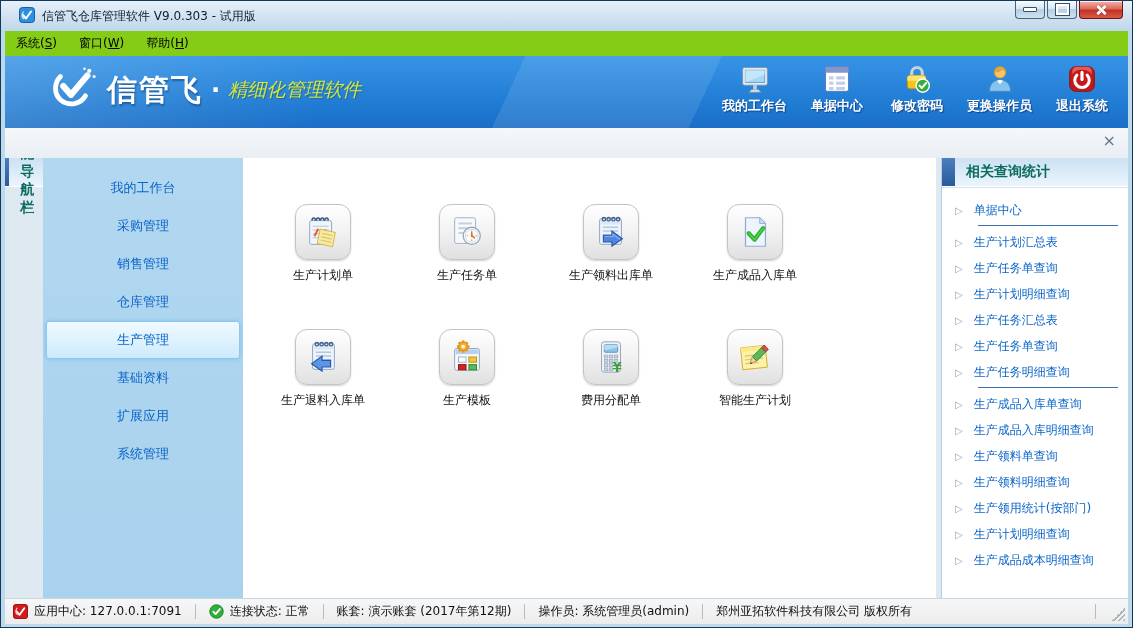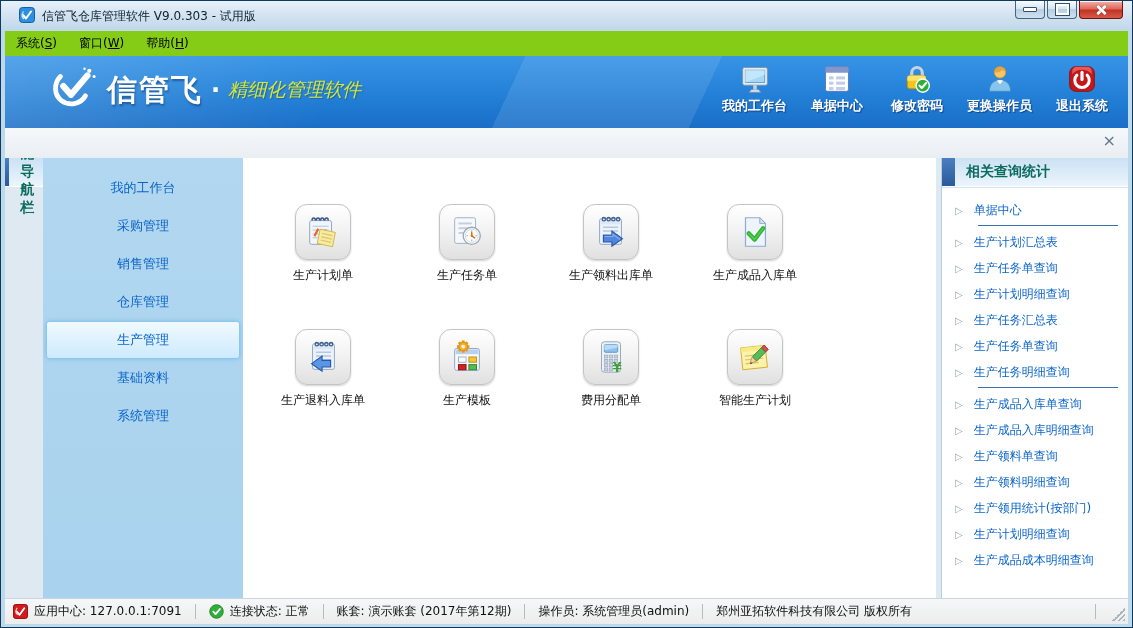--- a/index.html
+++ b/index.html
@@ -235,20 +235,23 @@
               <div class="nav-item">
                 <span>仓库管理</span>
               </div>
               <div class="nav-item selected">
                 <span>生产管理</span>
               </div>
               <div class="nav-item">
                 <span>基础资料</span>
               </div>
               <div class="nav-item">
+                <span>扩展应用</span>
+              </div>
+              <div class="nav-item">
                 <span>系统管理</span>
               </div>
             </div>
           <div class="main" id="main">
               <div class="app-item">
                 <button class="app-btn">
                   <span class="app-ic">
                     <svg viewBox="0 0 40 40" width="38" height="38">
                       <rect x="6" y="8" width="23" height="25" rx="2" fill="#f2f6fb" stroke="#8aa4c4"></rect>
                       <g stroke="#c3d4ea" stroke-width="1.5">

